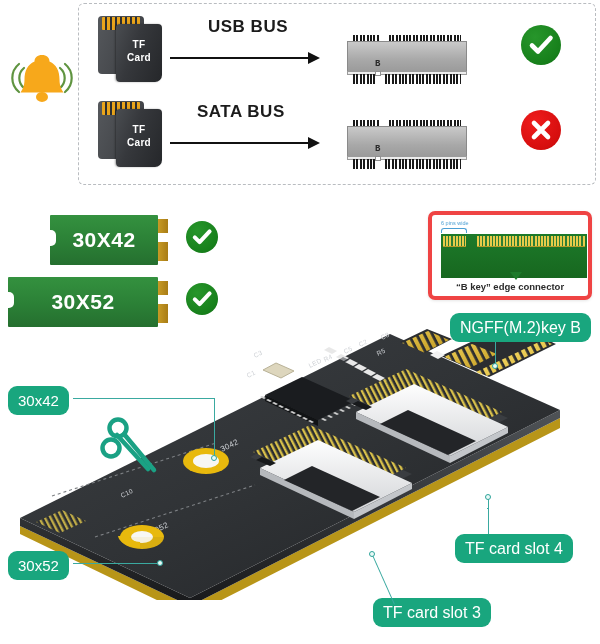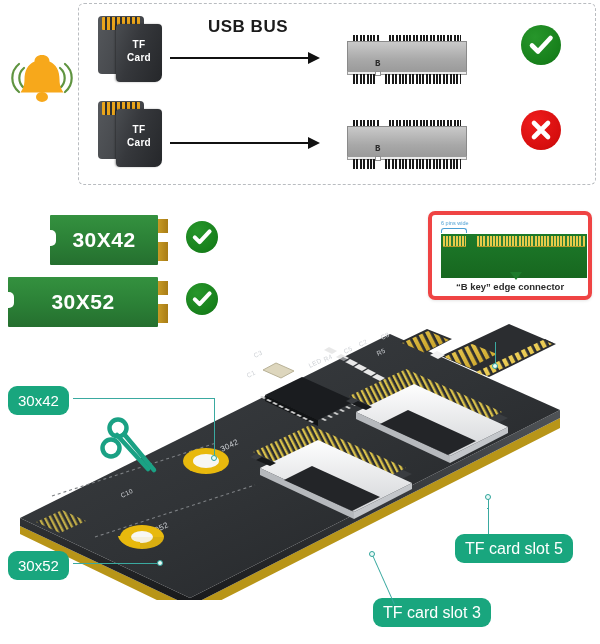--- a/index.html
+++ b/index.html
@@ -246,20 +246,21 @@
       <div class="tf-pins"></div>
     </div>
     <div class="tfcard front">
       <div class="tf-text">
         <div>TF</div>
         <div>Card</div>
       </div>
     </div>
   </div>
 
+  <div class="bus-label" style="left:197px; top:102px;">SATA  BUS</div>
   <div class="arrow-line" style="left:170px; top:142px; width:140px;"></div>
   <div class="arrow-head" style="left:308px; top:137px;"></div>
 
 
   <div class="m2slot" style="left:345px; top:118px;">
     <div class="m2-pins-top" style="left:8px; width:26px;"></div>
     <div class="m2-pins-top" style="left:44px; width:72px;"></div>
     <div class="m2-body">
       <div class="m2-b">B</div>
     </div>
@@ -454,33 +455,34 @@
     <svg width="64" height="62" viewBox="0 0 64 62">
       <g stroke="#1aa184" stroke-width="4.5" fill="none" stroke-linecap="round">
         <circle cx="20" cy="13" r="8.5"></circle>
         <circle cx="13" cy="33" r="8.5"></circle>
         <path d="M26,19 L56,55"></path>
         <path d="M19,28 L50,62" transform="translate(0,-8)"></path>
       </g>
     </svg>
   </div>
 
+  <div class="callout big" style="left:450px; top:313px;">NGFF(M.2)key B</div>
   <div class="leader" style="left:495px; top:342px; width:1.4px; height:24px;"></div>
   <div class="leader-dot" style="left:492px; top:363px;"></div>
 
   <div class="callout" style="left:8px; top:386px;">30x42</div>
   <div class="leader" style="left:73px; top:398px; width:142px; height:1.4px;"></div>
   <div class="leader" style="left:214px; top:398px; width:1.4px; height:60px;"></div>
   <div class="leader-dot" style="left:211px; top:455px;"></div>
 
   <div class="callout" style="left:8px; top:551px;">30x52</div>
   <div class="leader" style="left:73px; top:563px; width:88px; height:1.4px;"></div>
   <div class="leader-dot" style="left:157px; top:560px;"></div>
 
-  <div class="callout big" style="left:455px; top:534px;">TF card slot 5</div>
+  <div class="callout big" style="left:455px; top:534px;">TF card slot 4</div>
   <div class="leader" style="left:488px; top:508px; width:1.4px; height:26px;"></div>
   <div class="leader" style="left:488px; top:508px; width:1.4px; height:0px;"></div>
   <div class="leader" style="left:487px; top:508px; width:1.4px; height:1px;"></div>
   <div class="leader" style="left:488px; top:508px; width:1.4px; height:0;"></div>
   <div class="leader" style="left:488px; top:498px; width:1.4px; height:12px;"></div>
   <div class="leader-dot" style="left:485px; top:494px;"></div>
 
   <div class="callout big" style="left:373px; top:598px;">TF card slot 3</div>
   <div class="leader" style="left:372px; top:555px; width:1.4px; height:54px; transform:rotate(-24deg); transform-origin: top center;"></div>
   <div class="leader-dot" style="left:369px; top:551px;"></div>

